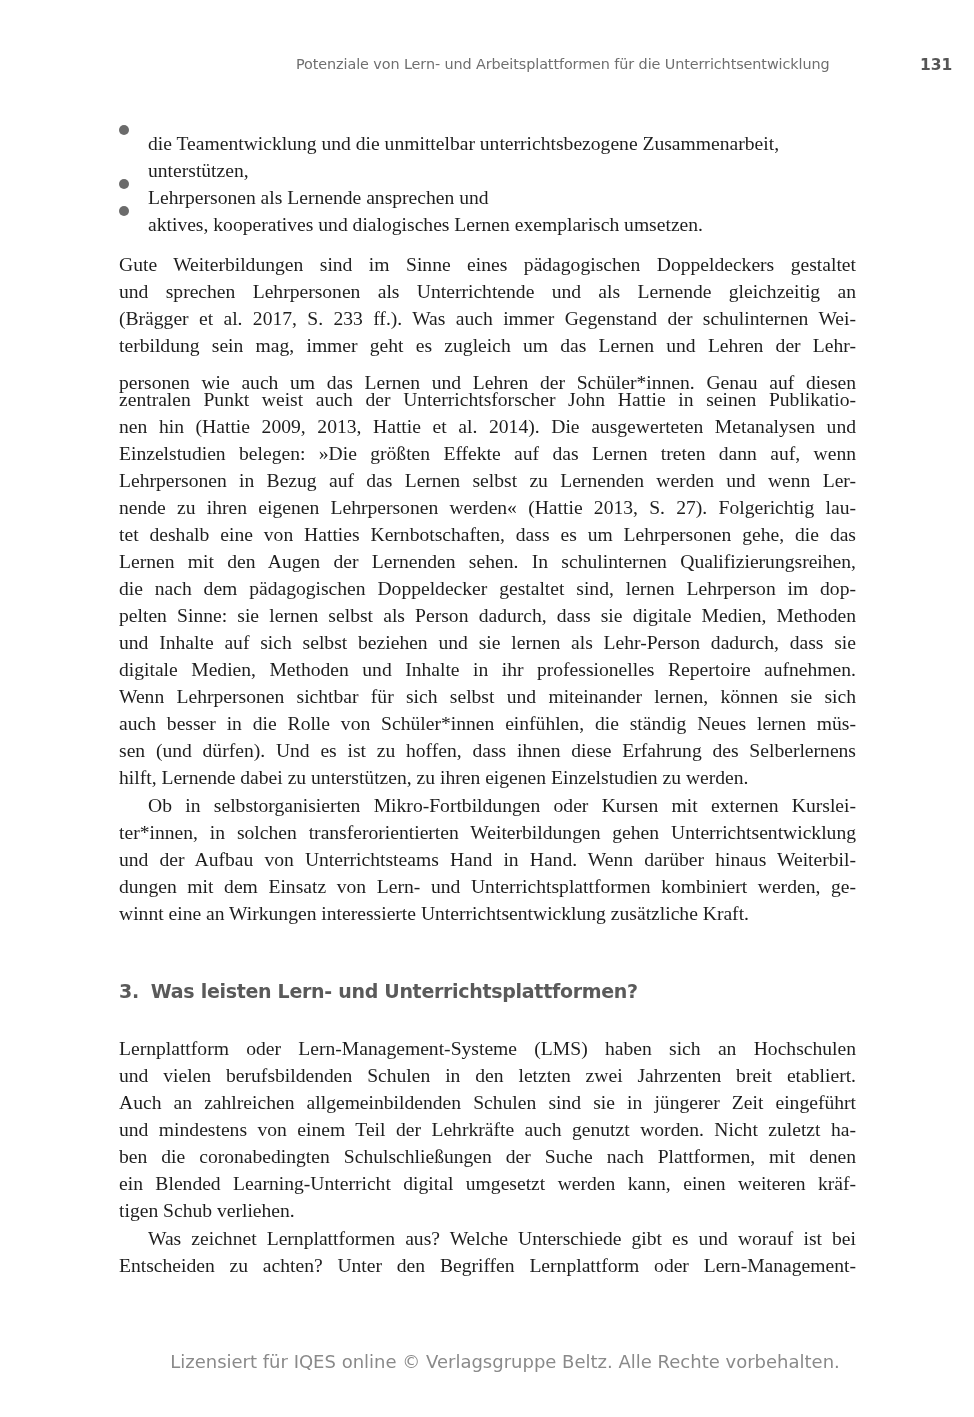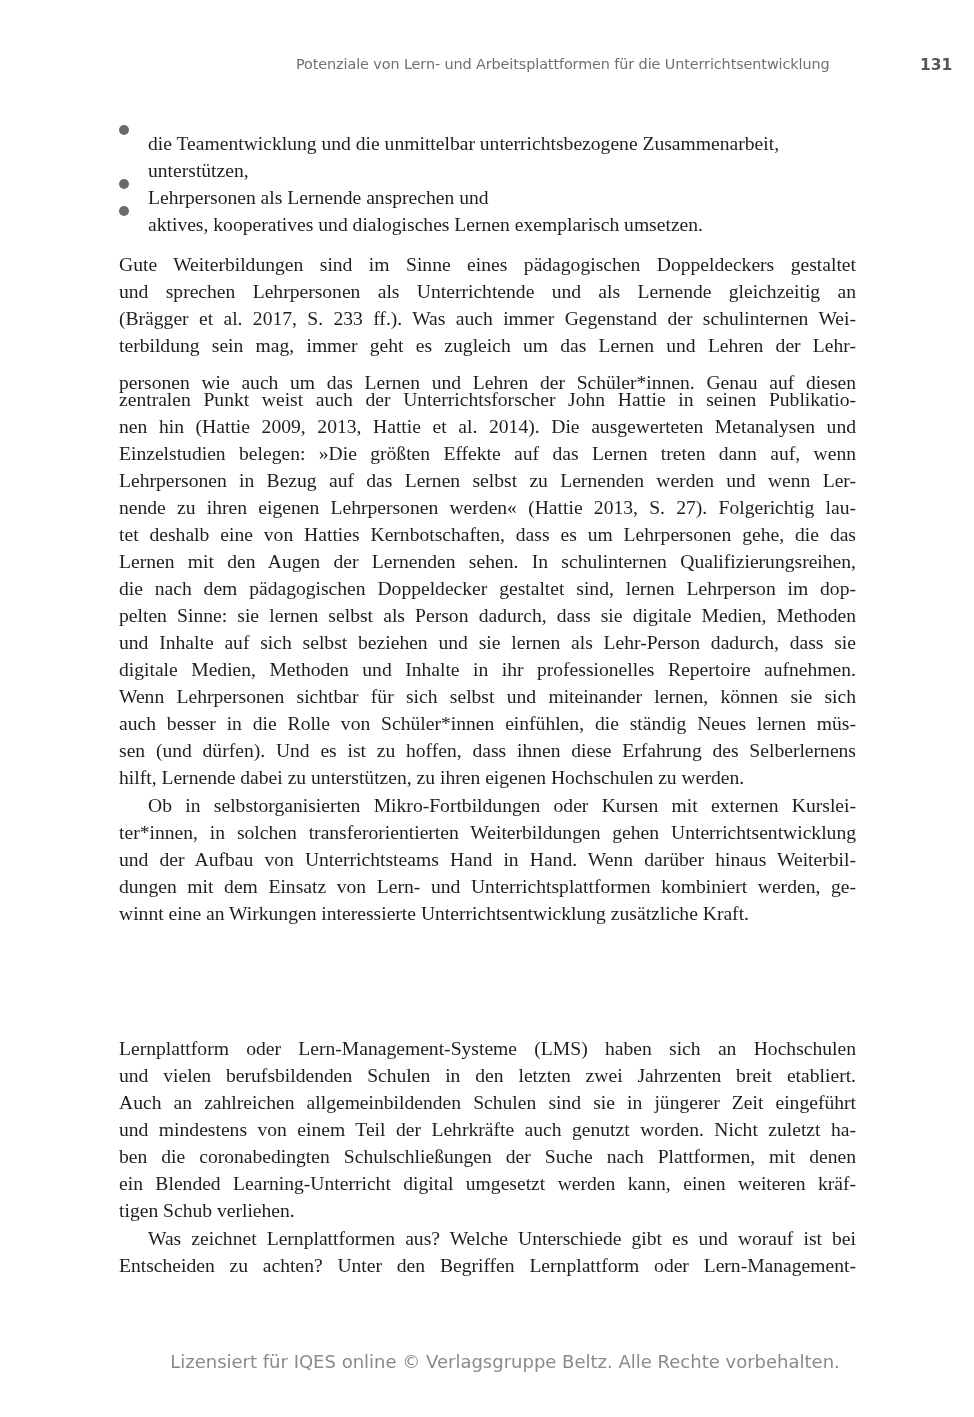--- a/index.html
+++ b/index.html
@@ -83,31 +83,34 @@
     <div class="line" style="top:494px">nende zu ihren eigenen Lehrpersonen werden« (Hattie 2013, S. 27). Folgerichtig lau-</div>
     <div class="line" style="top:521px">tet deshalb eine von Hatties Kernbotschaften, dass es um Lehrpersonen gehe, die das</div>
     <div class="line" style="top:548px">Lernen mit den Augen der Lernenden sehen. In schulinternen Qualifizierungsreihen,</div>
     <div class="line" style="top:575px">die nach dem pädagogischen Doppeldecker gestaltet sind, lernen Lehrperson im dop-</div>
     <div class="line" style="top:602px">pelten Sinne: sie lernen selbst als Person dadurch, dass sie digitale Medien, Methoden</div>
     <div class="line" style="top:629px">und Inhalte auf sich selbst beziehen und sie lernen als Lehr-Person dadurch, dass sie</div>
     <div class="line" style="top:656px">digitale Medien, Methoden und Inhalte in ihr professionelles Repertoire aufnehmen.</div>
     <div class="line" style="top:683px">Wenn Lehrpersonen sichtbar für sich selbst und miteinander lernen, können sie sich</div>
     <div class="line" style="top:710px">auch besser in die Rolle von Schüler*innen einfühlen, die ständig Neues lernen müs-</div>
     <div class="line" style="top:737px">sen (und dürfen). Und es ist zu hoffen, dass ihnen diese Erfahrung des Selberlernens</div>
-    <div class="line last" style="top:764px">hilft, Lernende dabei zu unterstützen, zu ihren eigenen Hochschulen zu werden.</div>
+    <div class="line last" style="top:764px">hilft, Lernende dabei zu unterstützen, zu ihren eigenen Einzelstudien zu werden.</div>
   </div>
 
   <div class="body-text">
     <div class="line indent" style="top:792px">Ob in selbstorganisierten Mikro-Fortbildungen oder Kursen mit externen Kurslei-</div>
     <div class="line" style="top:819px">ter*innen, in solchen transferorientierten Weiterbildungen gehen Unterrichtsentwicklung</div>
     <div class="line" style="top:846px">und der Aufbau von Unterrichtsteams Hand in Hand. Wenn darüber hinaus Weiterbil-</div>
     <div class="line" style="top:873px">dungen mit dem Einsatz von Lern- und Unterrichtsplattformen kombiniert werden, ge-</div>
     <div class="line last" style="top:900px">winnt eine an Wirkungen interessierte Unterrichtsentwicklung zusätzliche Kraft.</div>
   </div>
 
+  <div class="section-heading">
+    <span class="num">3.</span><span>Was leisten Lern- und Unterrichtsplattformen?</span>
+  </div>
 
   <div class="body-text">
     <div class="line" style="top:1035px">Lernplattform oder Lern-Management-Systeme (LMS) haben sich an Hochschulen</div>
     <div class="line" style="top:1062px">und vielen berufsbildenden Schulen in den letzten zwei Jahrzenten breit etabliert.</div>
     <div class="line" style="top:1089px">Auch an zahlreichen allgemeinbildenden Schulen sind sie in jüngerer Zeit eingeführt</div>
     <div class="line" style="top:1116px">und mindestens von einem Teil der Lehrkräfte auch genutzt worden. Nicht zuletzt ha-</div>
     <div class="line" style="top:1143px">ben die coronabedingten Schulschließungen der Suche nach Plattformen, mit denen</div>
     <div class="line" style="top:1170px">ein Blended Learning-Unterricht digital umgesetzt werden kann, einen weiteren kräf-</div>
     <div class="line last" style="top:1197px">tigen Schub verliehen.</div>
   </div>

